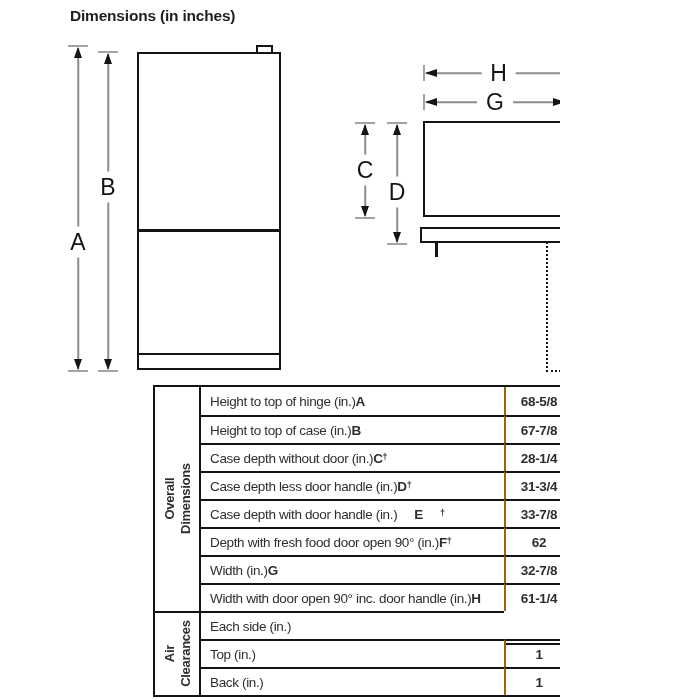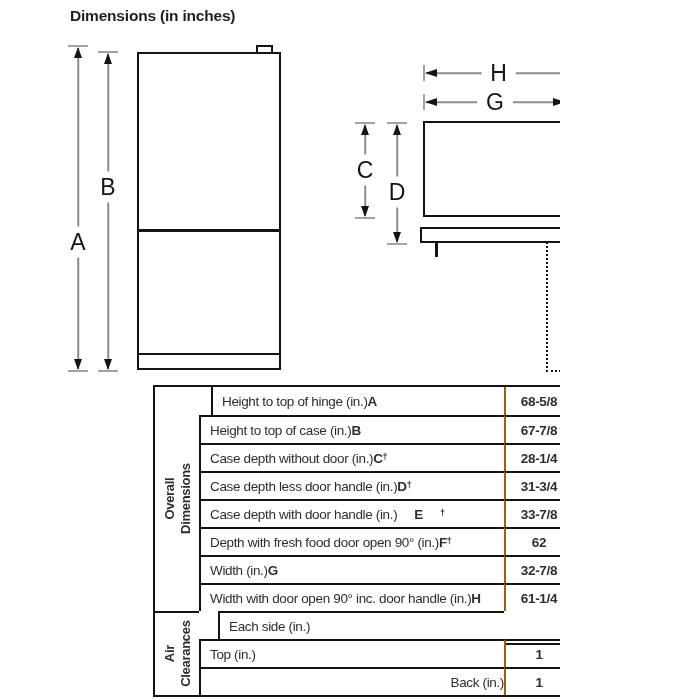--- a/index.html
+++ b/index.html
@@ -201,21 +201,21 @@
 
   <div id="spec-table">
 
     <div class="cell hdr" style="grid-column:1; grid-row:1 / span 8;">
       <div class="rot">
         <div>Overall</div>
         <div>Dimensions</div>
       </div>
     </div>
 
-    <div class="cell lbl" style="grid-column:2; grid-row:1;margin-left:12px;">
+    <div class="cell lbl" style="grid-column:2; grid-row:1;">
         <span>Height to top of hinge (in.) </span>
         <b class="ltr">A</b>
         <sup class="dag"></sup>
       </div>
     <div class="cell val" style="grid-column:3; grid-row:1;">68-5/8</div>
 
     <div class="cell lbl bt" style="grid-column:2; grid-row:2;">
         <span>Height to top of case (in.) </span>
         <b class="ltr">B</b>
         <sup class="dag"></sup>
@@ -264,29 +264,29 @@
       </div>
     <div class="cell val bt" style="grid-column:3; grid-row:8;">61-1/4</div>
 
     <div class="cell hdr bt" style="grid-column:1; grid-row:9 / span 3;">
       <div class="rot">
         <div>Air</div>
         <div>Clearances</div>
       </div>
     </div>
 
-    <div class="cell lbl bt" style="grid-column:2; grid-row:9;margin-left:19px;">
+    <div class="cell lbl bt" style="grid-column:2; grid-row:9;">
         <span>Each side (in.)</span>
       </div>
     <div class="cell val bt" style="grid-column:3; grid-row:9;margin-top:32px;">1/8</div>
 
     <div class="cell lbl bt" style="grid-column:2; grid-row:10;">
         <span>Top (in.)</span>
       </div>
     <div class="cell val bt" style="grid-column:3; grid-row:10;">1</div>
 
-    <div class="cell lbl bt" style="grid-column:2; grid-row:11;justify-content:flex-end;">
+    <div class="cell lbl bt" style="grid-column:2; grid-row:11;">
         <span>Back (in.)</span>
       </div>
     <div class="cell val bt" style="grid-column:3; grid-row:11;">1</div>
 
   </div>
 </div>
 
 </body></html>

